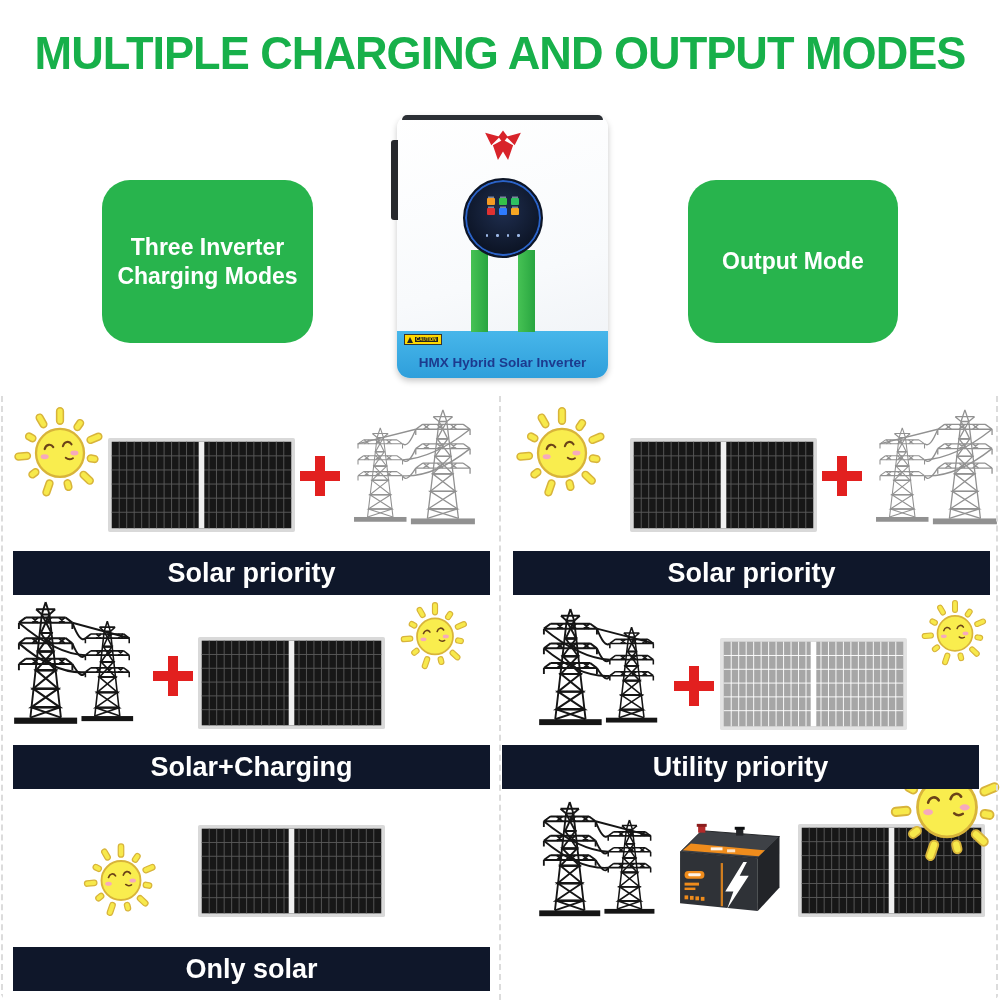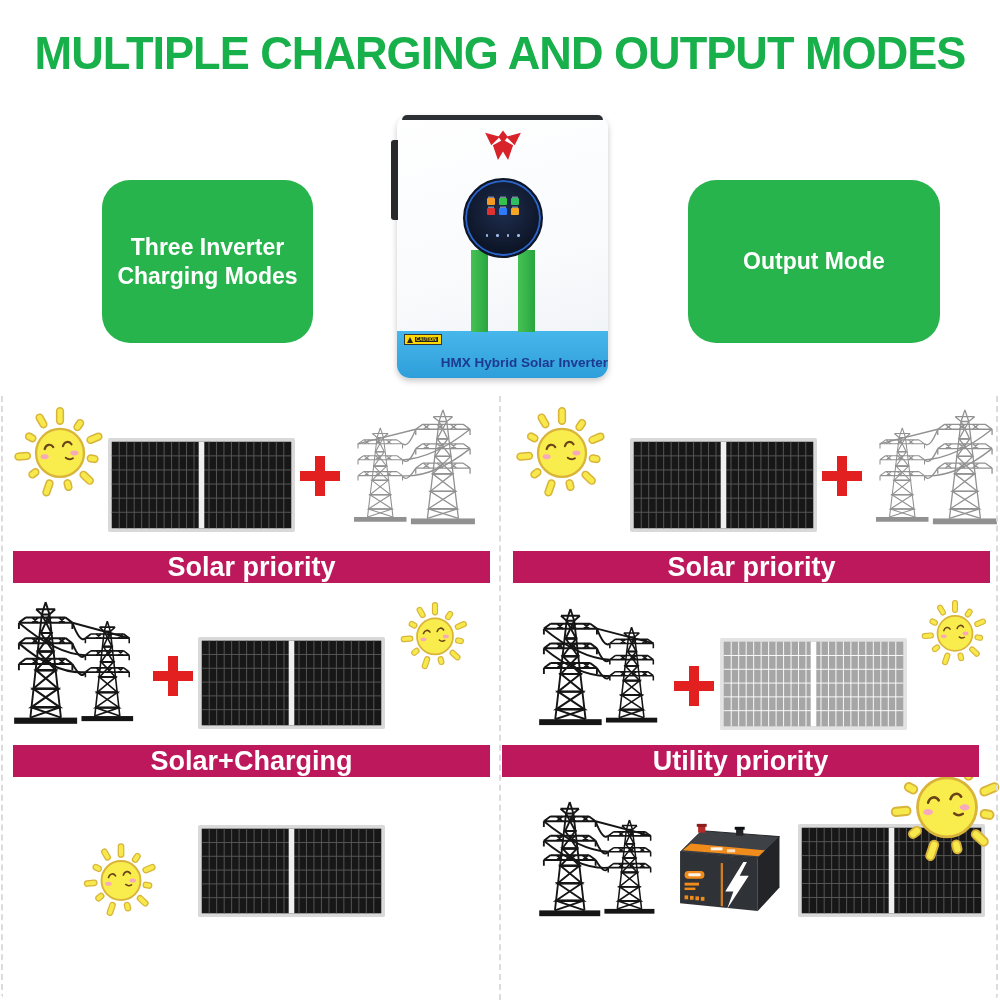--- a/index.html
+++ b/index.html
@@ -1,37 +1,37 @@
 <!DOCTYPE html>
 <html><head>
 <meta charset="utf-8">
 <style>
   html,body{margin:0;padding:0;background:#fff;}
   #page{position:relative;width:1000px;height:1000px;background:#fff;overflow:hidden;font-family:"Liberation Sans",sans-serif;border-radius:9px;}
   h1{position:absolute;top:26px;left:0;width:1000px;text-align:center;margin:0;font-size:46px;font-weight:700;color:#17b04a;letter-spacing:-1px;transform:scaleX(.98);}
   .gbox{position:absolute;background:#28b44d;border-radius:28px;color:#fff;font-weight:700;font-size:23px;display:flex;align-items:center;justify-content:center;text-align:center;line-height:1.25;}
-  .banner{position:absolute;background:#be185d;color:#fff;font-weight:700;font-size:27px;display:flex;align-items:center;justify-content:center;z-index:2;height:32px;width:477px;}
+  .banner{position:absolute;background:#0f172a;color:#fff;font-weight:700;font-size:27px;display:flex;align-items:center;justify-content:center;z-index:2;height:44px;width:477px;}
   .divider{position:absolute;top:396px;height:604px;width:0;border-left:2px dashed #dcdcdc;z-index:3;}
   svg.icon{position:absolute;overflow:visible;}
   .towers{color:#919191;stroke-width:1.35px;}
   .towers.dark{color:#151515;stroke-width:2px;}
   .mirror{transform:scaleX(-1);}
   
   .inverter{position:absolute;left:397px;top:115px;width:211px;height:263px;background:linear-gradient(165deg,#ffffff 0%,#f8fafc 60%,#eef1f5 100%);border-radius:13px;box-shadow:0 3px 6px rgba(0,0,0,.22);}
   .inv-topbar{position:absolute;top:0;left:5px;right:5px;height:5px;background:#2c3035;border-radius:12px 12px 0 0;}
   .inv-fin{position:absolute;left:-6px;top:25px;width:7px;height:80px;background:#27292d;border-radius:3px 0 0 3px;}
   .inv-logo{position:absolute;top:13px;left:50%;transform:translateX(-50%);width:42px;height:36px;}
   .inv-circle{position:absolute;top:63px;left:50%;transform:translateX(-50%);width:76px;height:76px;border-radius:50%;background:radial-gradient(circle at 50% 40%,#1f2e4f 0%,#0c1425 72%);border:2px solid #0d1526;box-shadow:inset 0 0 0 2px #2b63c8;z-index:2;}
   .lcd{position:absolute;top:18px;left:50%;transform:translateX(-50%);display:grid;grid-template-columns:repeat(3,8px);grid-template-rows:7px 7px;gap:3px 4px;}
   .lcd b{border-radius:1px;box-shadow:0 -2.5px 0 -1px rgba(165,175,195,.7);}
   .dots{position:absolute;top:54px;left:50%;transform:translateX(-50%);display:flex;gap:8px;}
   .dots i{width:2.5px;height:2.5px;border-radius:50%;background:#9db9e8;}
   .stripe{position:absolute;top:135px;width:17px;height:82px;background:linear-gradient(90deg,#46c254,#28a540);z-index:1;}
   .inv-band{position:absolute;top:216px;left:0;right:0;height:47px;background:linear-gradient(#47b6ea,#2f9fdb);border-radius:0 0 13px 13px;}
-  .inv-band .bname{position:absolute;left:0;right:0;bottom:8px;text-align:right;color:#1c3a8e;font-weight:700;font-size:13.5px;margin-top:24px;}
+  .inv-band .bname{position:absolute;left:0;right:0;bottom:8px;text-align:center;color:#1c3a8e;font-weight:700;font-size:13.5px;margin-top:24px;}
   .caution{position:absolute;left:7px;top:3px;width:38px;height:11px;background:#ffd900;border:1px solid #333;display:flex;align-items:center;gap:2px;padding:0 2px;box-sizing:border-box;}
   .caution .tri{width:0;height:0;border-left:3px solid transparent;border-right:3px solid transparent;border-bottom:6px solid #222;}
   .caution .ctext{font-size:4.5px;font-weight:700;background:#222;color:#ffd900;padding:0 1px;line-height:5px;}
 </style>
 </head>
 <body>
 
 <div id="page">
 
   <svg width="0" height="0" style="position:absolute">
@@ -171,21 +171,21 @@
         <span class="tri"></span>
         <span class="ctext">CAUTION</span>
       </div>
       <div class="bname">HMX Hybrid Solar Inverter</div>
     </div>
   </div>
 
   <div class="gbox" style="left:102px;top:180px;width:211px;height:163px">
     <span style="width:200px">Three Inverter Charging Modes</span>
   </div>
-  <div class="gbox" style="left:688px;top:180px;width:252px;height:163px">
+  <div class="gbox" style="left:688px;top:180px;width:210px;height:163px">
     <span>Output Mode</span>
   </div>
 
   <svg class="icon" style="left:12px;top:403px;width:96px;height:96px" viewBox="0 0 100 100">
       <use href="#sun-def"></use>
     </svg>
   <svg class="icon" style="left:108px;top:438px;width:187px;height:94px" viewBox="0 0 200 100" preserveAspectRatio="none">
       <use href="#panel-dark-def"></use>
     </svg>
   <svg class="icon" style="left:298px;top:454px;width:44px;height:44px" viewBox="0 0 44 44">
@@ -251,18 +251,19 @@
       <use href="#battery-def"></use>
     </svg>
   <svg class="icon" style="left:798px;top:824px;width:187px;height:93px" viewBox="0 0 200 100" preserveAspectRatio="none">
       <use href="#panel-dark-def"></use>
     </svg>
 
   <div class="banner" style="left:13px;top:551px">Solar priority</div>
   <div class="banner" style="left:513px;top:551px">Solar priority</div>
   <div class="banner" style="left:13px;top:745px">Solar+Charging</div>
   <div class="banner" style="left:502px;top:745px">Utility priority</div>
+  <div class="banner" style="left:13px;top:947px">Only solar</div>
 
   <div class="divider" style="left:1px"></div>
   <div class="divider" style="left:499px"></div>
   <div class="divider" style="left:996px"></div>
 
 </div>
 
 </body></html>

